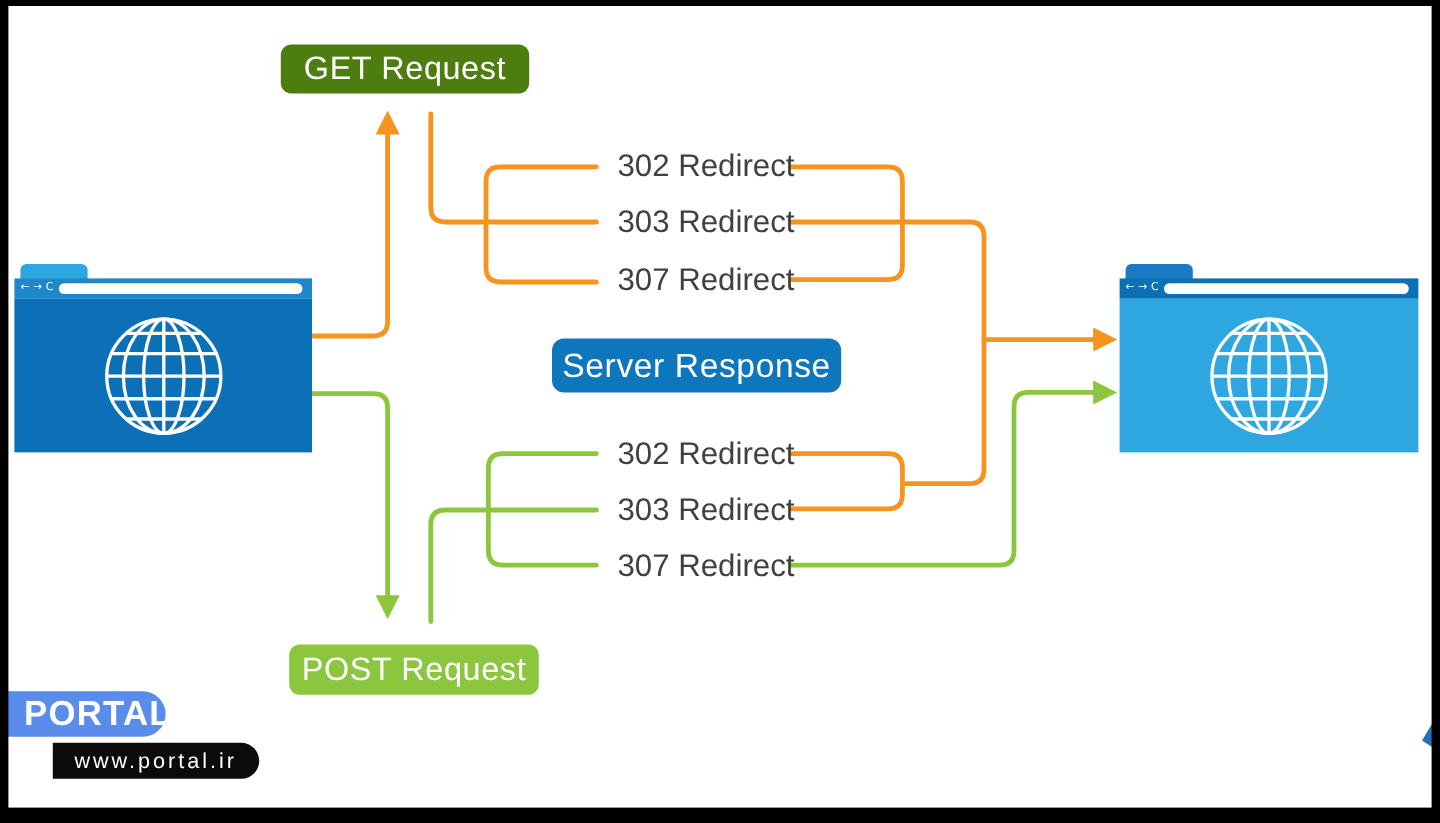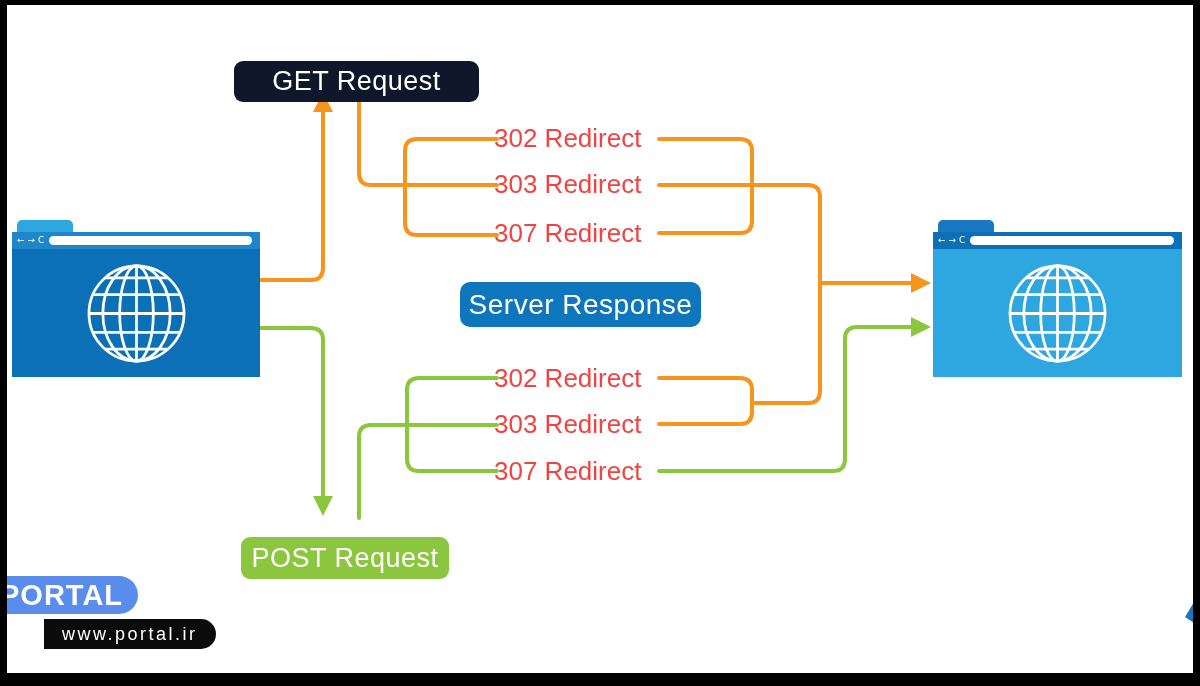--- a/index.html
+++ b/index.html
@@ -22,28 +22,28 @@
   .wire.orange { stroke:#F7941E; }
   .wire.green  { stroke:#8CC63F; }
   .head.orange { fill:#F7941E; }
   .head.green  { fill:#8CC63F; }
 
   
   .badge {
     position:absolute; display:flex; align-items:center; justify-content:center;
     color:#fff; z-index:10; font-size:27px; letter-spacing:0.5px;
   }
-  .badge-get    { left:234px; top:37px;  width:245px; height:41px; background:#0f172a; border-radius:9px;margin-top:24px; }
+  .badge-get    { left:234px; top:37px;  width:207px; height:41px; background:#4d7c0f; border-radius:9px; }
   .badge-post   { left:241px; top:537px; width:208px; height:42px; background:#8CC63F; border-radius:9px; }
   .badge-server { left:460px; top:282px; width:241px; height:45px; background:#0E76BD; border-radius:10px; font-size:28px; }
 
   
   .redirect-row {
     position:absolute; left:494px; width:168px; height:32px; line-height:32px;
-    text-align:left; color:#ef4444; font-size:26px; z-index:10; white-space:nowrap;
+    text-align:right; color:#404040; font-size:26px; z-index:10; white-space:nowrap;
   }
   .row-g302 { top:122px; } .row-g303 { top:168px; } .row-g307 { top:217px; }
   .row-p302 { top:362px; } .row-p303 { top:408px; } .row-p307 { top:455px; }
 
   
   .browser { position:absolute; top:220px; width:248px; height:157px; z-index:8; }
   .browser-left  { left:12px; }
   .browser-right { left:933px; width:249px; }
   .tab { position:absolute; top:0; left:5px; width:56px; height:13px; border-radius:5px 5px 0 0; }
   .toolbar {
@@ -61,21 +61,21 @@
   .browser-left  .viewport { background:#0C70B7; }
   .browser-right .tab      { background:#1B78C2; }
   .browser-right .toolbar  { background:#0C70B7; }
   .browser-right .viewport { background:#2EA7E0; }
   .globe { stroke:#fff; stroke-width:2.8; fill:none; }
 
   
   .portal-pill {
     position:absolute; left:0; top:576px; width:138px; height:38px; z-index:40;
     background:#5A8CEC; border-radius:0 19px 19px 0;
-    display:flex; align-items:center; 
+    display:flex; align-items:center; padding-left:20px;
     color:#fff; font-weight:bold; font-size:29px; letter-spacing:1px;
   }
   .url-pill {
     position:absolute; left:0; top:619px; width:172px; height:30px; z-index:39;
     background:#0b0b0b; border-radius:0 15px 15px 0;
     display:flex; align-items:center; padding-left:18px;
     color:#fff; font-size:18px; letter-spacing:2.5px;margin-left:44px;
   }
   
   .logo-fragment {

